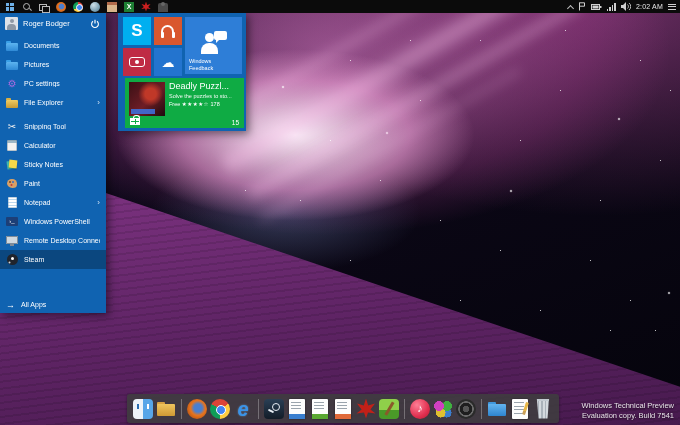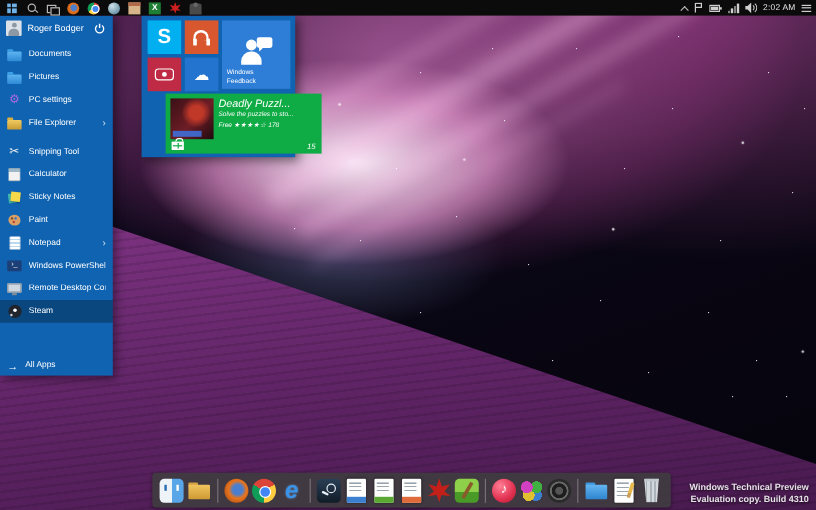--- a/index.html
+++ b/index.html
@@ -63,21 +63,21 @@
   .tray svg { display:block; }
   .ic-chev { width:6px; height:6px; position:relative; }
   .ic-chev::before { content:""; position:absolute; left:1px; top:2px; width:4px; height:4px; border-left:1px solid #bbb; border-top:1px solid #bbb; transform:rotate(45deg); }
   .ic-bars { display:flex; align-items:flex-end; gap:1px; height:8px; }
   .ic-bars b { width:1.5px; background:#cfcfcf; }
   .clock { font-size:7px; color:#e8e8e8; letter-spacing:.2px; }
   .ic-menu { display:flex; flex-direction:column; gap:1.5px; }
   .ic-menu b { width:8px; height:1px; background:#cfcfcf; }
 
   
-  .menu-col { position:absolute; left:0; top:13px; width:94px; height:300px; background:#1063b1;
+  .menu-col { position:absolute; left:0; top:13px; width:106px; height:300px; background:#1063b1;
               z-index:30; box-shadow:3px 3px 8px rgba(0,0,0,.45); display:flex; flex-direction:column; color:#fff; }
   .mhead { display:flex; align-items:center; gap:5px; padding:4px 6px 3px 5px; }
   .avatar { width:13px; height:13px; background:#dde2e8; border-radius:1px; position:relative; overflow:hidden; flex:none; }
   .avatar::before { content:""; position:absolute; left:4.5px; top:2px; width:4px; height:4px; border-radius:50%; background:#8d98a5; }
   .avatar::after { content:""; position:absolute; left:2px; top:7px; width:9px; height:7px; border-radius:4px 4px 0 0; background:#8d98a5; }
   .uname { font-size:7.5px; flex:1; white-space:nowrap; }
   .pwr { flex:none; cursor:pointer; display:block; }
   .mitems { flex:1; padding-top:3px; }
   .mrow { display:flex; align-items:center; gap:6px; padding:0 6px 0 6px; height:19px; font-size:7px; cursor:pointer; }
   .mrow.sel { background:rgba(0,0,0,.28); }
@@ -130,21 +130,21 @@
   .fb-person::before { content:""; position:absolute; left:4px; top:2px; width:9px; height:9px; border-radius:50%; background:#fff; }
   .fb-person::after { content:""; position:absolute; left:0; top:12px; width:17px; height:11px; border-radius:8px 8px 0 0; background:#fff; }
   .fb-bubble { position:absolute; right:0; top:0; width:13px; height:9px; border-radius:2px; background:#fff; }
   .fb-bubble::after { content:""; position:absolute; left:2px; bottom:-3px; border:2px solid transparent; border-top-color:#fff; border-left-color:#fff; }
   .t-feedback .tlabel { position:absolute; left:4px; bottom:3px; font-size:5.5px; line-height:6.5px; width:34px; }
   .t-video { left:5px; top:35px; width:28px; height:28px; background:#bf2b44; }
   .vid-box { position:absolute; left:6px; top:9px; width:16px; height:10px; border:1.5px solid #fff; border-radius:3px; }
   .vid-box::after { content:""; position:absolute; left:5px; top:1.5px; width:4px; height:4px; border-radius:50%; background:#fff; }
   .t-onedrive { left:36px; top:35px; width:28px; height:28px; background:#2374cf; font-size:13px;
                 display:flex; align-items:center; justify-content:center; }
-  .t-store { left:20px; top:65px; width:130px; height:50px; background:#0fab44;font-style:italic; }
+  .t-store { left:7px; top:65px; width:119px; height:50px; background:#0fab44; }
   .thumb { position:absolute; left:4px; top:4px; width:36px; height:34px;
     background:radial-gradient(circle at 60% 35%, #c03828 0 18%, rgba(0,0,0,0) 40%), linear-gradient(135deg,#3a1015,#6e1d26 55%,#1e0a0e); }
   .thumb::after { content:""; position:absolute; left:2px; bottom:2px; width:24px; height:5px; background:#3f6fd8; opacity:.9; }
   .st-title { position:absolute; left:44px; top:3px; font-size:9px; white-space:nowrap; }
   .st-sub { position:absolute; left:44px; top:15px; font-size:5.5px; white-space:nowrap; opacity:.95; }
   .st-rate { position:absolute; left:44px; top:23px; font-size:5.5px; white-space:nowrap; }
   .st-rate .stars { letter-spacing:.5px; }
   .bag { position:absolute; left:5px; bottom:3px; width:10px; height:9px; }
   .bag::before { content:""; position:absolute; left:2.5px; top:-1px; width:5px; height:4px; border:1px solid #fff; border-bottom:none; border-radius:3px 3px 0 0; }
   .bag::after { content:""; position:absolute; left:0; top:2px; width:10px; height:7px; background:#fff;
@@ -187,21 +187,21 @@
   .d-foldb::after { content:""; position:absolute; left:1px; top:5px; width:18px; height:12px; border-radius:1px; background:linear-gradient(#63b4f0,#2e85cf); }
   .d-text { background:#fdfdfd; border-radius:1px; margin:0 2px; width:16px; box-shadow:0 0 2px rgba(0,0,0,.5); }
   .d-text::before { content:""; position:absolute; left:2px; top:3px; width:10px; height:13px;
     background:repeating-linear-gradient(#9aa4ad 0 1px, rgba(0,0,0,0) 1px 3.5px); }
   .d-text::after { content:""; position:absolute; right:1px; top:3px; width:3px; height:13px; border-radius:1px; background:linear-gradient(#e8b84a 0 70%, #caa05a 70%); transform:rotate(18deg); }
   .d-trash { margin:0 3px; width:14px; background:repeating-linear-gradient(90deg,#d4d9de 0 2px, #aab2ba 2px 3.5px); clip-path:polygon(6% 0,94% 0,82% 100%,18% 100%); border-radius:2px; }
   .d-trash::before { content:""; position:absolute; left:0; top:0; width:14px; height:2.5px; background:#c3cad1; }
 
   
   .watermark { position:absolute; right:6px; bottom:4px; text-align:right; color:rgba(255,255,255,.88);
-               font-size:7.5px; line-height:10px; z-index:10; text-shadow:0 1px 2px rgba(0,0,0,.6);font-weight:bold; }
+               font-size:7.5px; line-height:10px; z-index:10; text-shadow:0 1px 2px rgba(0,0,0,.6); }
 </style>
 </head>
 <body>
 
 <div class="desktop">
   <div class="sky">
     <div class="ray r1"></div>
     <div class="ray r2"></div>
     <div class="ray r3"></div>
     <div class="ray r4"></div>
@@ -380,14 +380,14 @@
   <span class="dico d-colors"></span>
   <span class="dico d-wheel"></span>
   <span class="dsep"></span>
   <span class="dico d-foldb"></span>
   <span class="dico d-text"></span>
   <span class="dico d-trash"></span>
 </div>
 
 <div class="watermark">
   <div>Windows Technical Preview</div>
-  <div>Evaluation copy. Build 4310</div>
+  <div>Evaluation copy. Build 7541</div>
 </div>
 
 </body></html>

